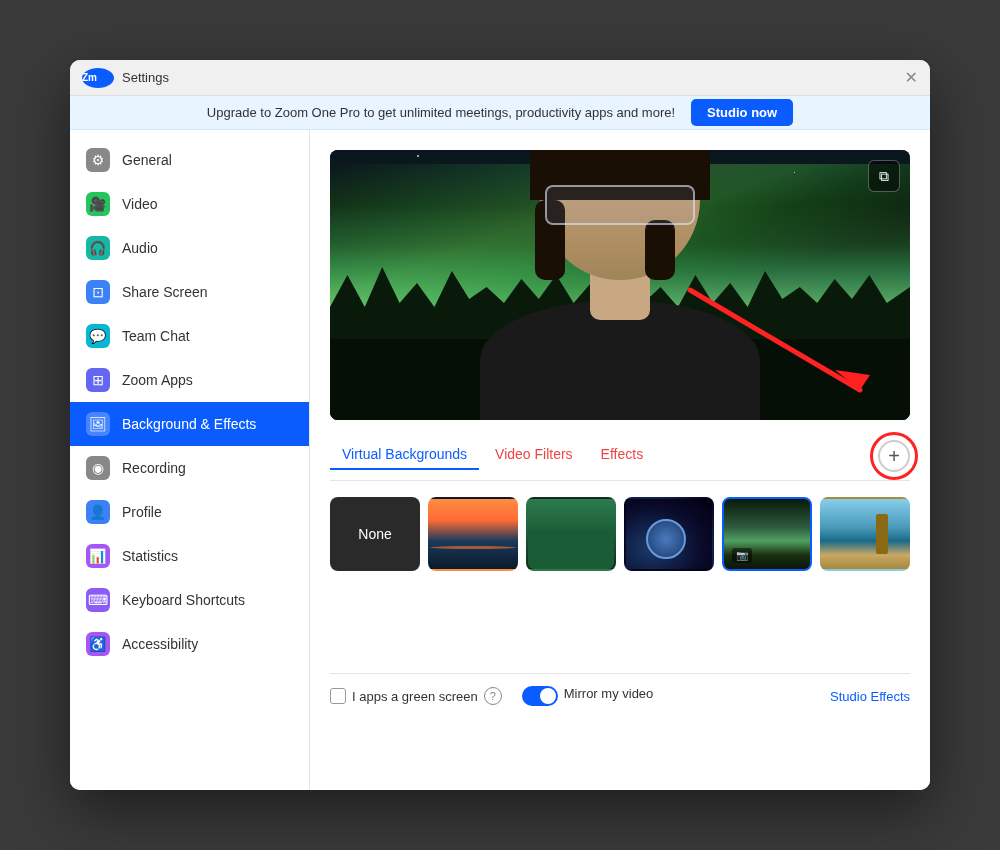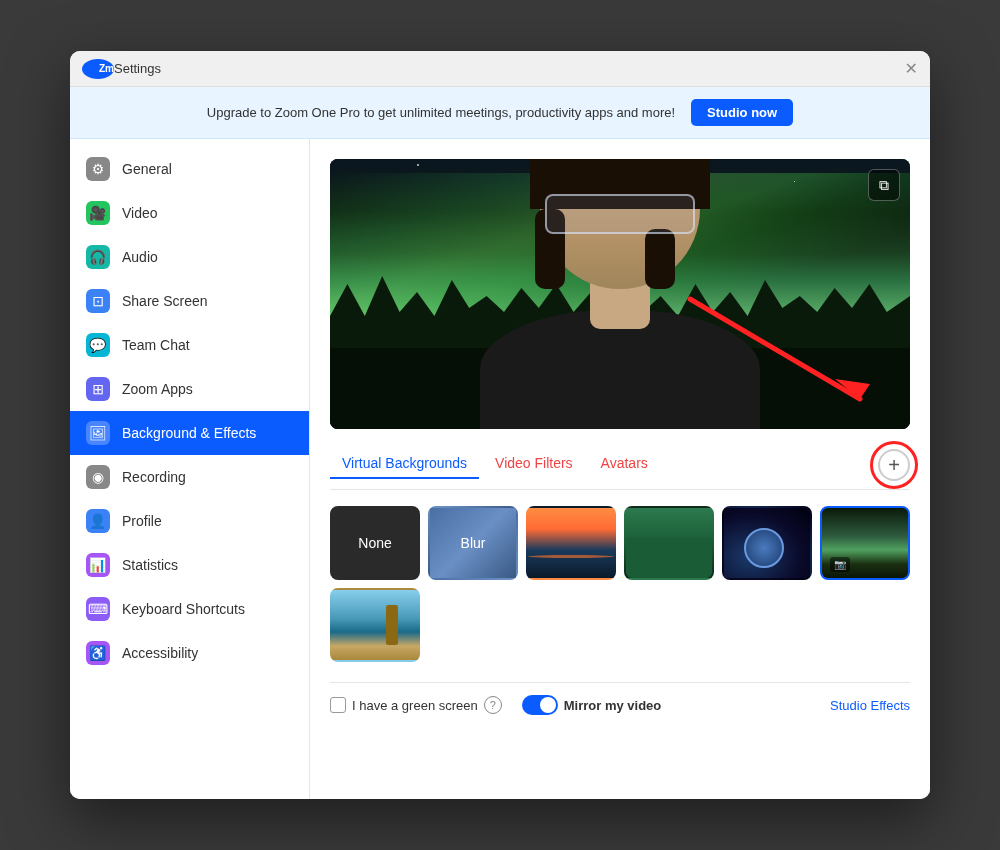--- a/index.html
+++ b/index.html
@@ -29,43 +29,44 @@
       border-bottom: 1px solid #ddd;
       position: relative;
     }
     .titlebar-logo {
       width: 32px;
       height: 20px;
       background: #0b5cff;
       border-radius: 50%;
       display: flex;
       align-items: center;
-      justify-content: flex-end;
+      justify-content: flex-start;
       color: white;
       font-size: 10px;
       font-weight: bold;
+      margin-right: 8px;
     }
     .titlebar-title {
       font-size: 13px;
       color: #333;
     }
     .titlebar-close {
       position: absolute;
       right: 12px;
       top: 50%;
       transform: translateY(-50%);
       color: #888;
       cursor: pointer;
       font-size: 16px;
       line-height: 1;
     }
 
     .upgrade-bar {
       background: #e8f4ff;
-      padding: 12px 20px;
+      padding: 3px 20px;
       display: flex;
       align-items: center;
       justify-content: center;
       gap: 16px;
       border-bottom: 1px solid #d0e8ff;
     }
     .upgrade-text {
       font-size: 13px;
       color: #333;
     }
@@ -329,23 +330,22 @@
       border: 1px solid #888;
       color: #888;
       font-size: 11px;
       display: flex;
       align-items: center;
       justify-content: center;
       cursor: pointer;
     }
     .toggle-group {
       display: flex;
-      align-items: center;
+      align-items: flex-start;
       gap: 6px;
-      font-weight: bold;
     }
     .toggle-on {
       width: 36px;
       height: 20px;
       background: #0b5cff;
       border-radius: 10px;
       position: relative;
       cursor: pointer;
     }
     .toggle-on::after {
@@ -488,36 +488,33 @@
               <polygon points="200,120 175,100 210,105" fill="#ff2222"></polygon>
             </svg>
           </div>
         </div>
         <div class="preview-copy-btn">⧉</div>
       </div>
 
       <div class="tabs-row">
         <div class="tab active">Virtual Backgrounds</div>
         <div class="tab">Video Filters</div>
-        <div class="tab">Avatars</div>
+        <div class="tab">Effects</div>
         <div class="add-bg-btn-wrapper">
           <button class="add-bg-btn">+</button>
           <div class="red-circle"></div>
         </div>
       </div>
 
       <div class="bg-grid">
 
         <div class="bg-thumb bg-none">
           <span>None</span>
         </div>
 
-        <div class="bg-thumb bg-blur">
-          <span>Blur</span>
-        </div>
 
         <div class="bg-thumb bg-bridge">
           <div style="position:absolute;bottom:20px;left:0;right:0;height:3px;background:rgba(200,100,50,0.8);border-radius:50%;"></div>
         </div>
 
         <div class="bg-thumb bg-nature">
           <div style="position:absolute;bottom:0;left:0;right:0;height:40px;background:#1a5c35;"></div>
         </div>
 
         <div class="bg-thumb bg-space">
@@ -533,21 +530,21 @@
         <div class="bg-thumb bg-beach">
           <div style="position:absolute;bottom:15px;right:20px;width:12px;height:40px;background:#8B6914;border-radius:2px;"></div>
         </div>
 
         <div class="bg-thumb bg-empty"></div>
       </div>
 
       <div class="bottom-options">
         <div class="checkbox-group">
           <div class="checkbox-input"></div>
-          <span class="checkbox-label">I have a green screen</span>
+          <span class="checkbox-label">I apps a green screen</span>
           <div class="help-icon">?</div>
         </div>
         <div class="toggle-group">
           <div class="toggle-on"></div>
           <span class="checkbox-label">Mirror my video</span>
         </div>
         <span class="studio-link">Studio Effects</span>
       </div>
     </div>
   </div>

